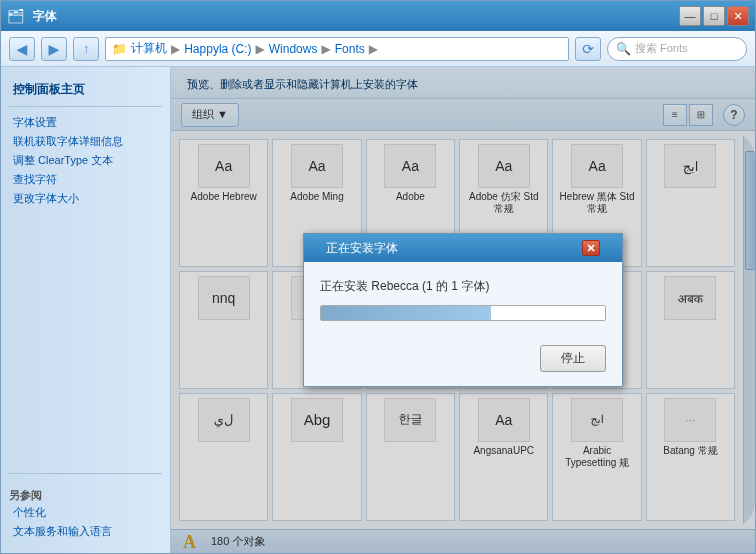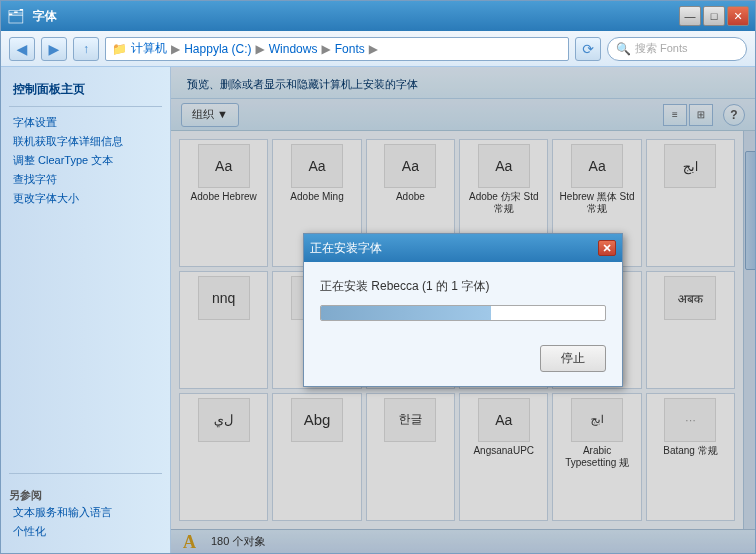--- a/index.html
+++ b/index.html
@@ -310,21 +310,21 @@
       background: #f0f6fc;
       border: 1px solid #7090b0;
       box-shadow: 2px 2px 8px rgba(0,0,0,0.4);
     }
     .modal-title-bar {
       height: 28px;
       background: linear-gradient(to bottom, #4a9cd4, #2a7ab8);
       display: flex;
       align-items: center;
       justify-content: space-between;
-      padding: 0 6px;
+      padding: 0 22px;
     }
     .modal-title {
       color: white;
       font-size: 12px;
     }
     .modal-close-btn {
       width: 18px;
       height: 16px;
       background: linear-gradient(to bottom, #e87050, #c04030);
       border: 1px solid #a03020;
@@ -443,39 +443,39 @@
       <span class="sidebar-section-title">控制面板主页</span>
       <div class="sidebar-divider"></div>
       <a class="sidebar-link">字体设置</a>
       <a class="sidebar-link">联机获取字体详细信息</a>
       <a class="sidebar-link">调整 ClearType 文本</a>
       <a class="sidebar-link">查找字符</a>
       <a class="sidebar-link">更改字体大小</a>
       <div style="flex:1;"></div>
       <div class="sidebar-divider"></div>
       <span class="sidebar-section-label">另参阅</span>
+      <a class="sidebar-link">个性化</a>
       <a class="sidebar-link">文本服务和输入语言</a>
-      <a class="sidebar-link">个性化</a>
     </div>
 
     <div class="content">
       <div class="content-header">
         <span class="content-title">预览、删除或者显示和隐藏计算机上安装的字体</span>
       </div>
       <div class="toolbar">
         <button class="toolbar-btn">组织 ▼</button>
         <div class="view-btns">
           <button class="view-btn">≡</button>
           <button class="view-btn">⊞</button>
           <span style="width:6px;"></span>
           <button class="help-btn">?</button>
         </div>
       </div>
 
-      <div style="display:flex; flex:1; overflow:hidden;">
+      <div style="display:flex; flex:1; overflow:hidden;border-radius:27px;">
         <div class="font-grid">
 
           <div class="font-item">
             <div class="font-icon">
                 <span class="font-icon-text">Aa</span>
               </div>
             <span class="font-name">Adobe Hebrew</span>
           </div>
           <div class="font-item">
             <div class="font-icon">

